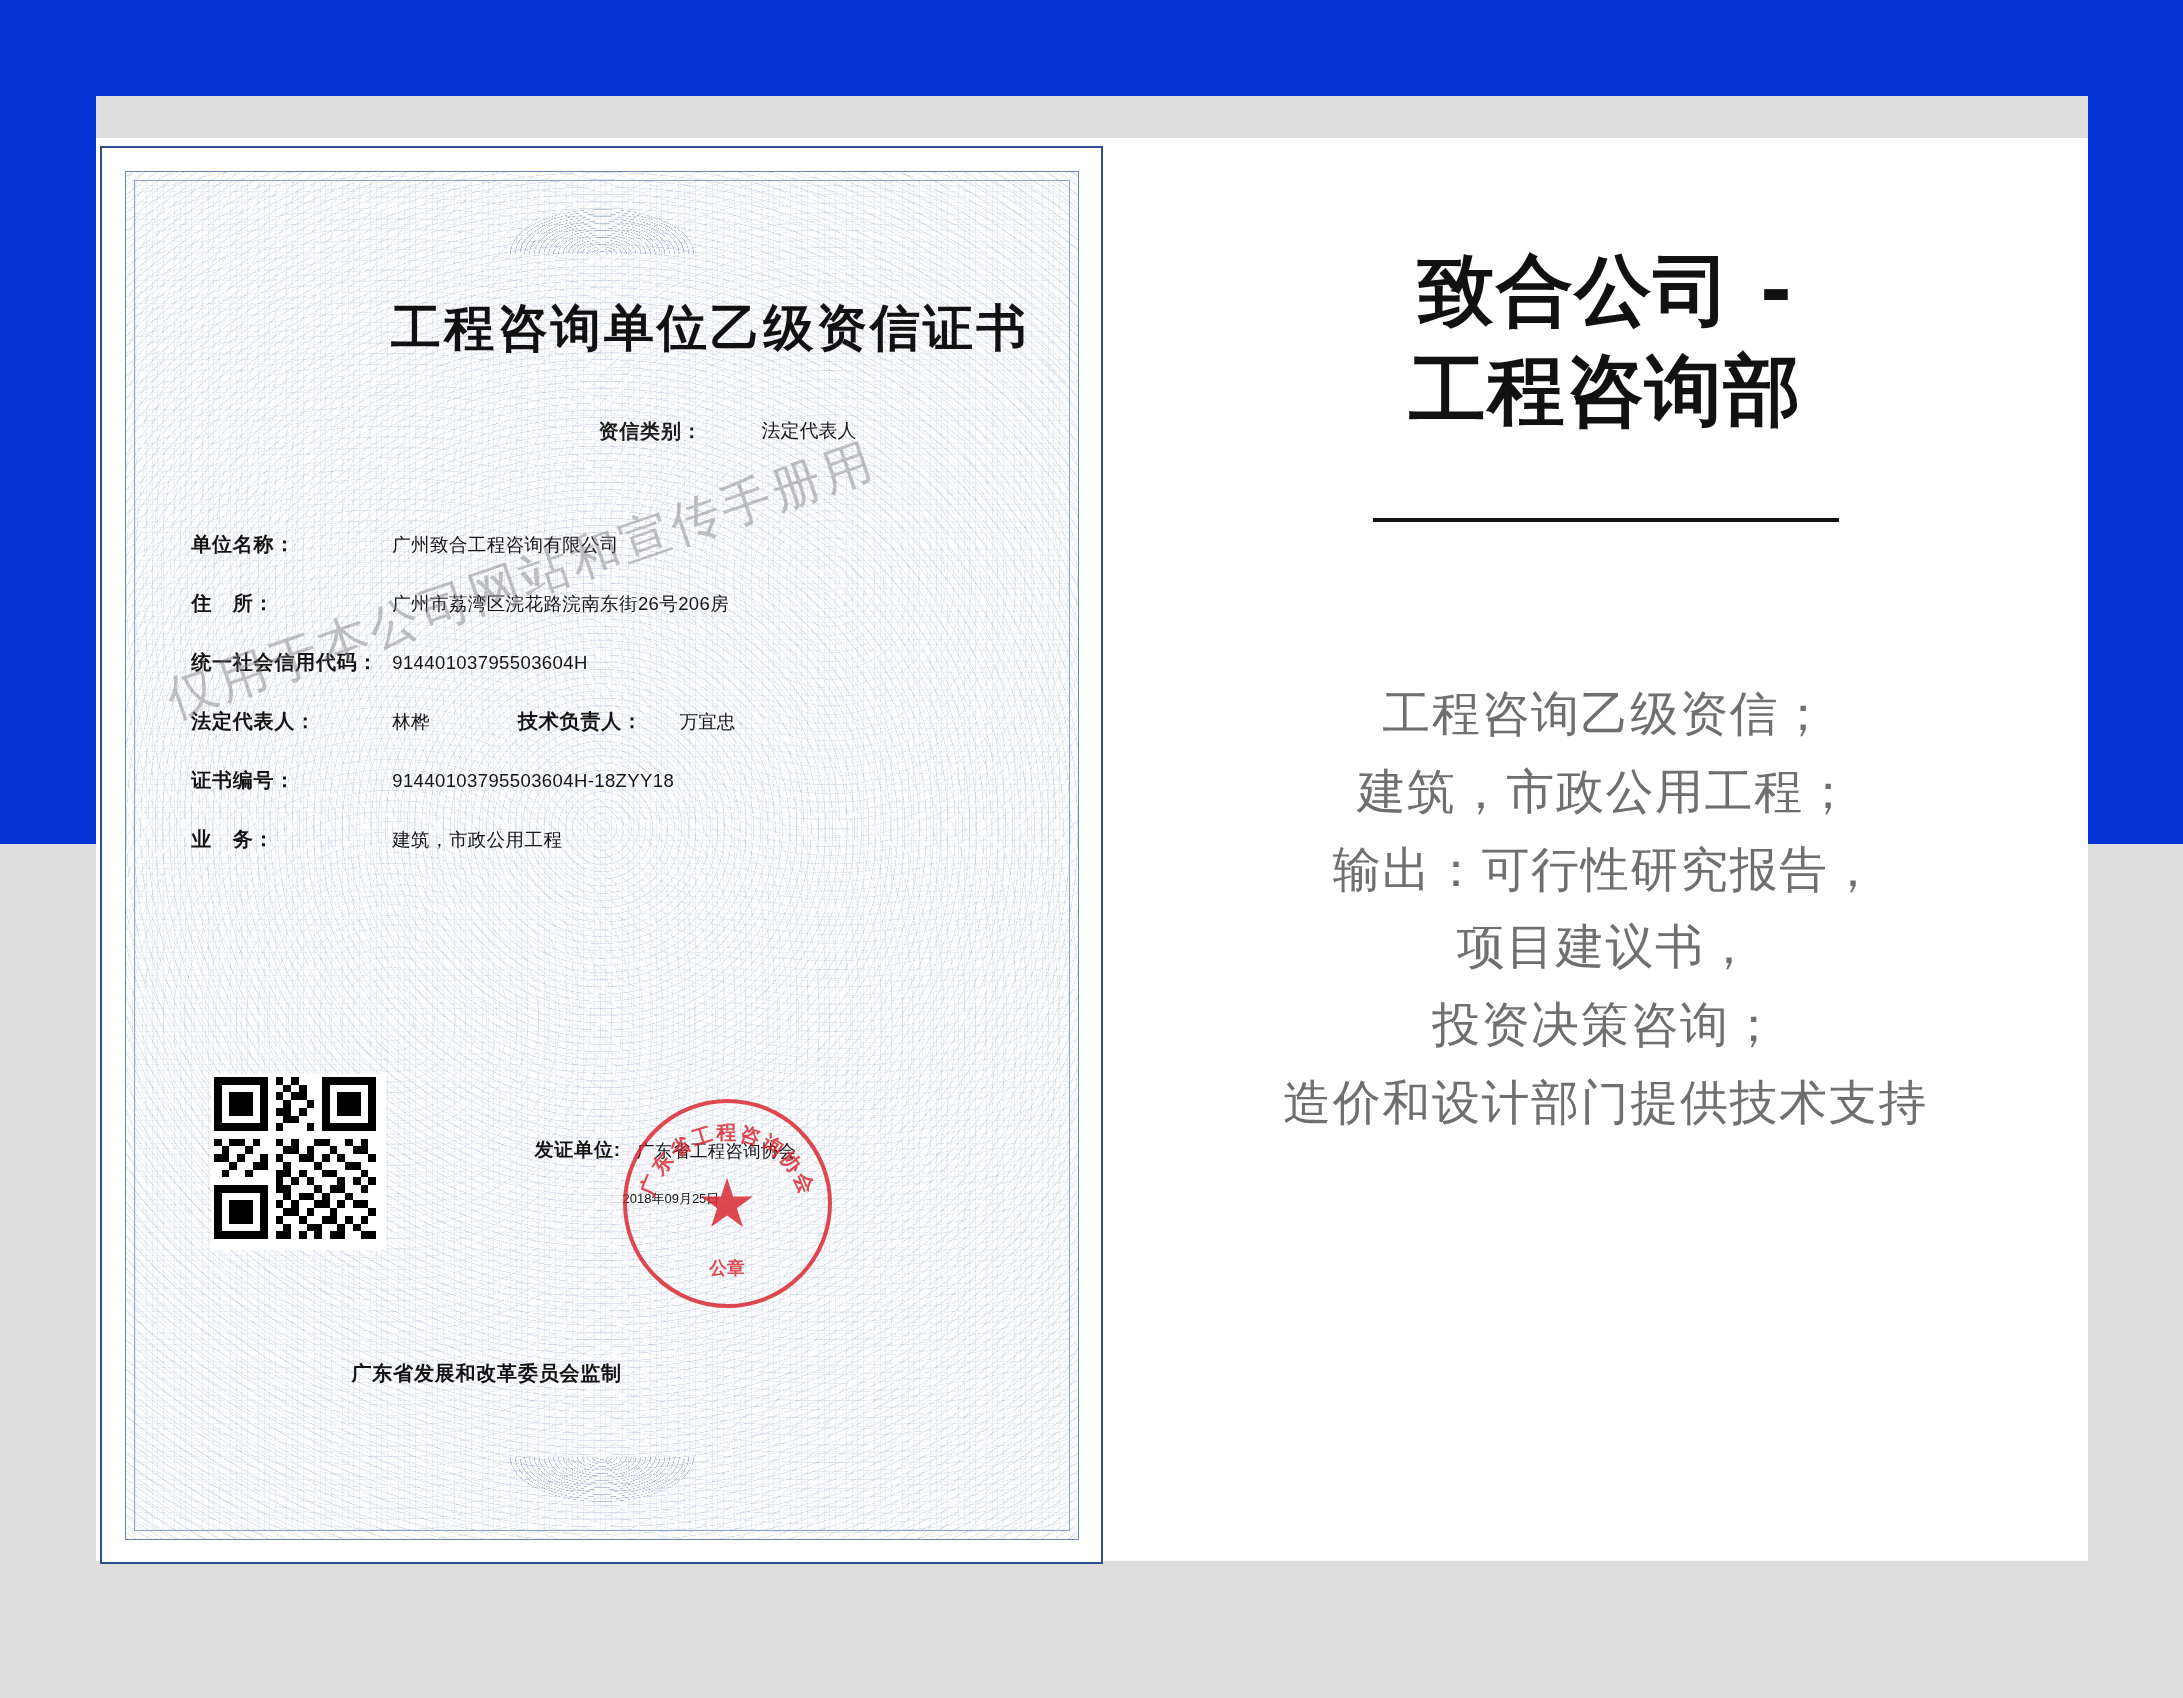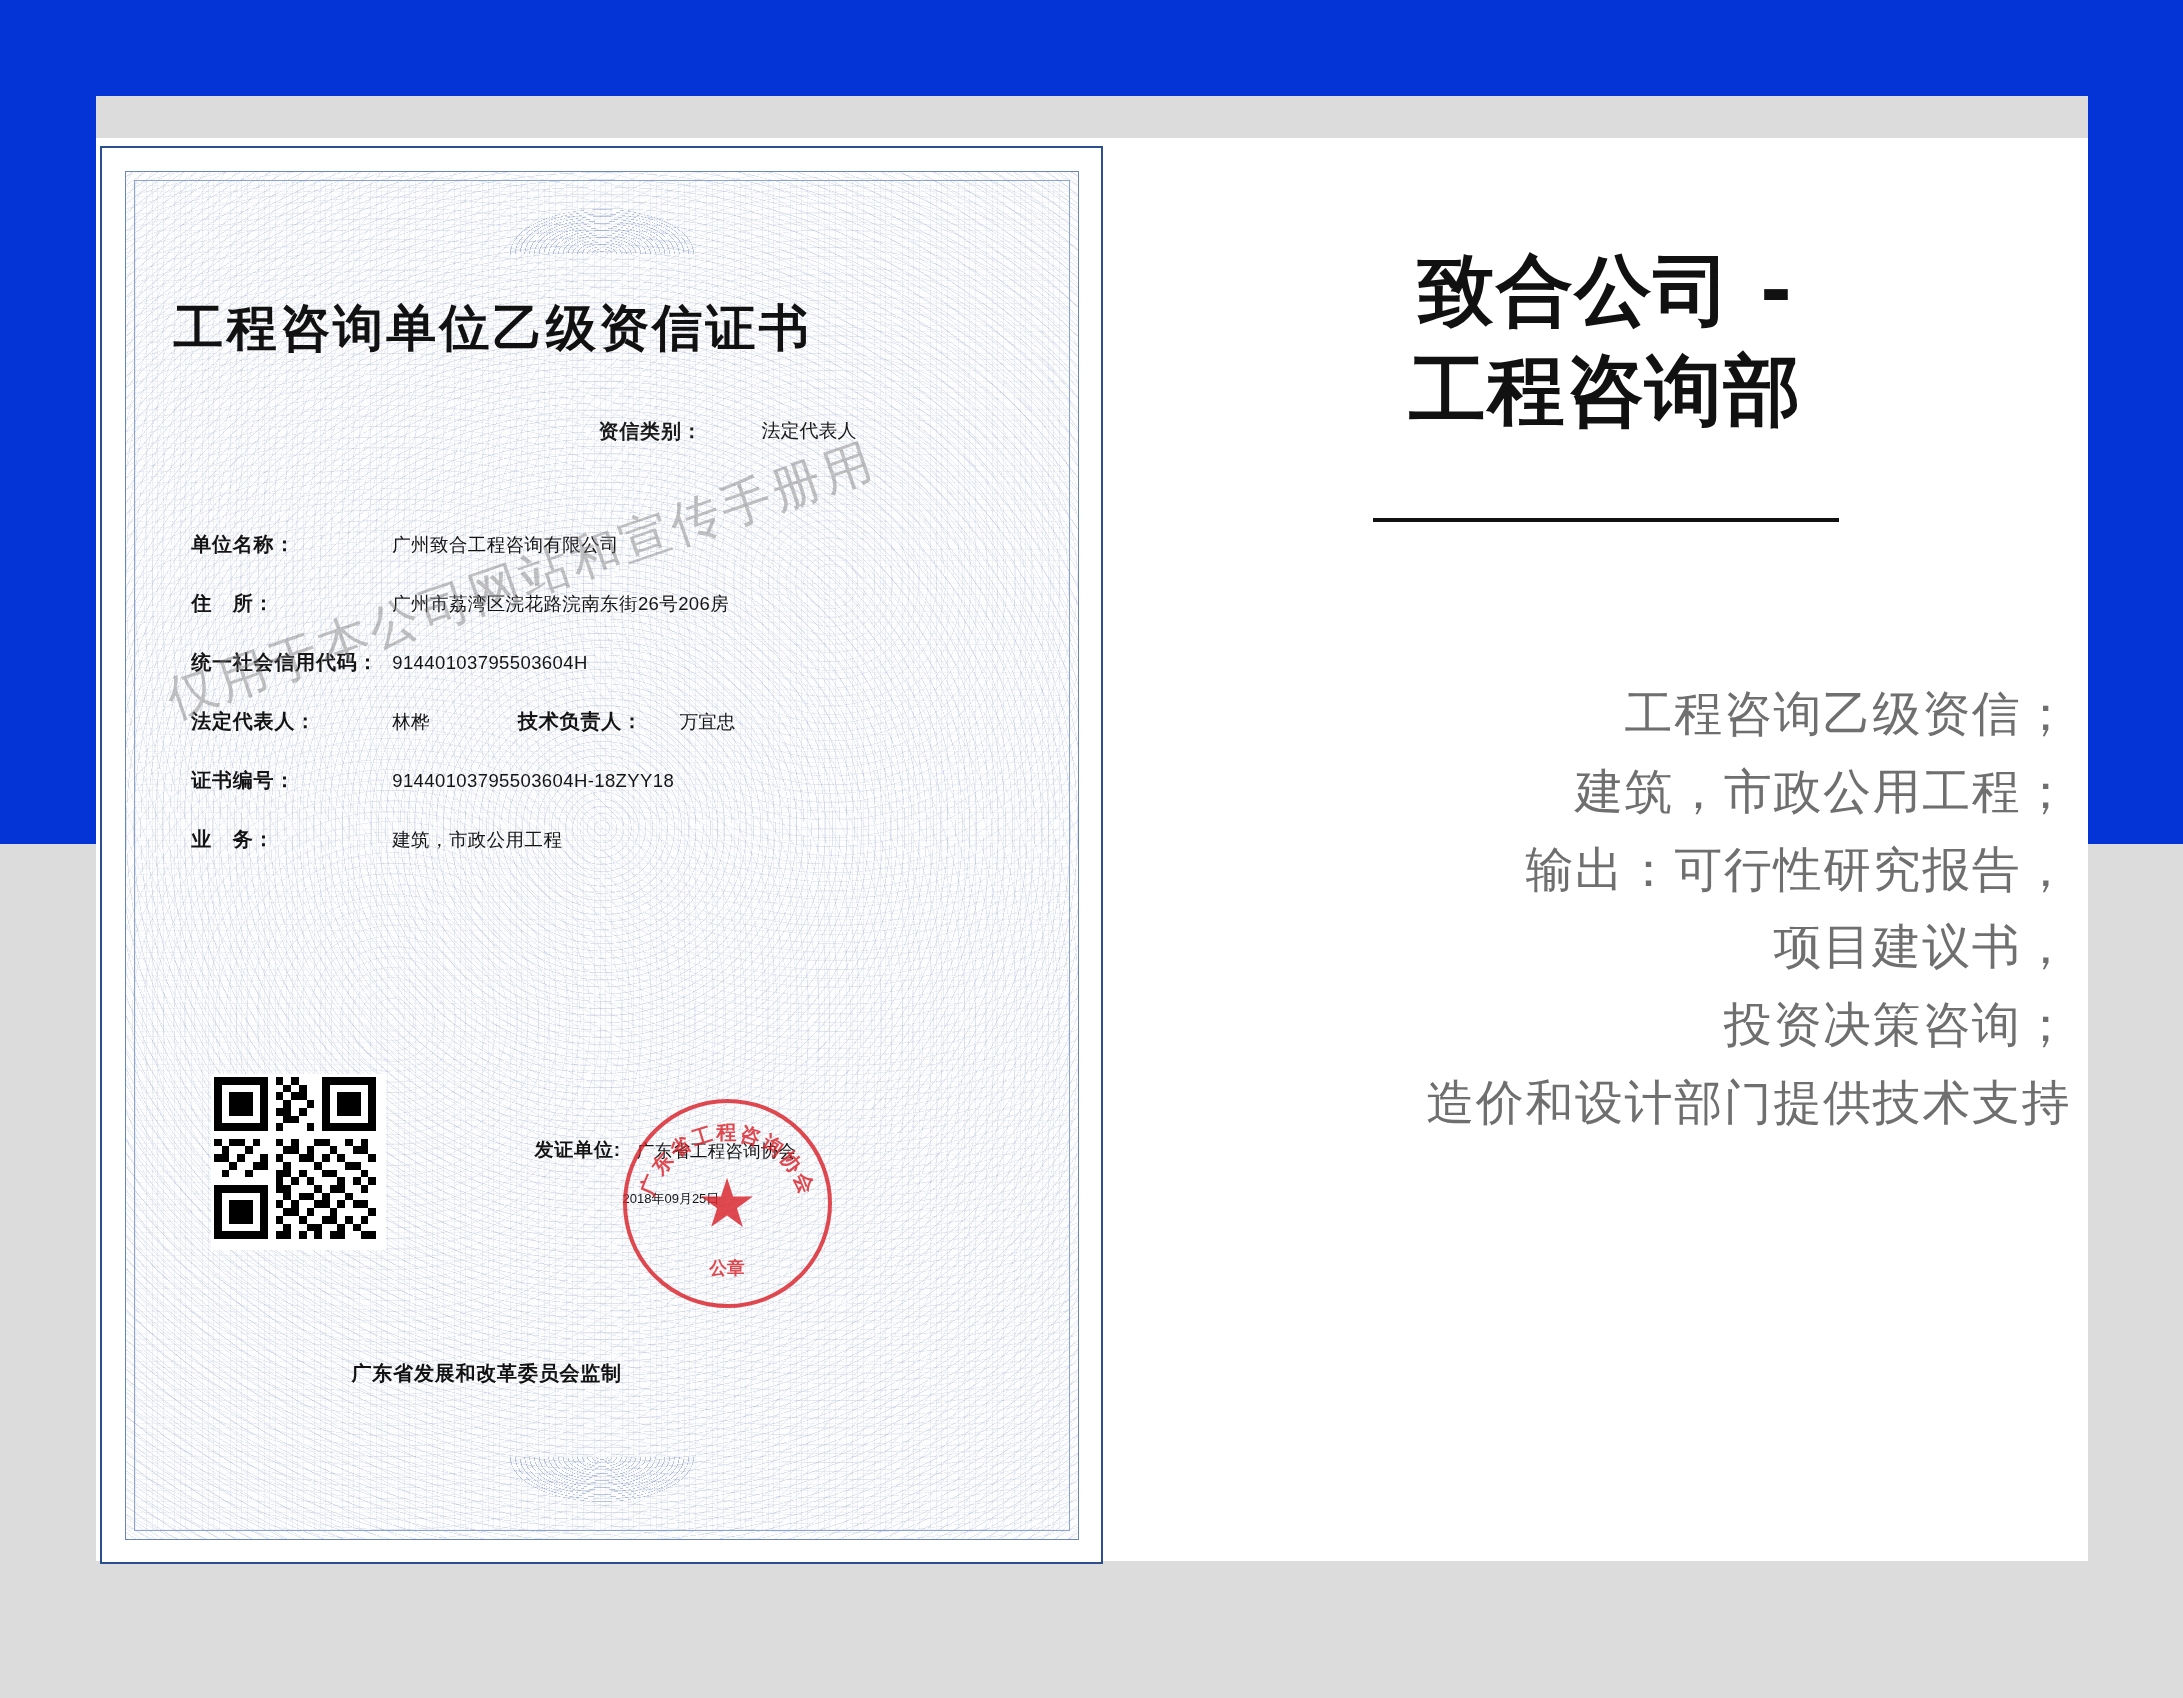--- a/index.html
+++ b/index.html
@@ -93,21 +93,21 @@
   .orn.bottom { bottom: 37px; transform: translateX(-50%) scaleY(-1); }
 
   .cert-inner {
     position: absolute;
     left: 48px; top: 48px;
     right: 48px; bottom: 48px;
   }
 
   .cert-title {
     margin-top: 75px;
-    text-align: left;
+    text-align: right;
     font-family: "DejaVu Sans", sans-serif;
     font-weight: bold;
     font-size: 50px;
     letter-spacing: 3.2px;
     color: #111111;
   }
 
   .cert-cat {
     margin-top: 56px;
     display: flex;
@@ -263,21 +263,21 @@
     margin: 77px auto 0 auto;
   }
   .rp-body {
     margin-top: 153px;
     font-family: "DejaVu Sans", sans-serif;
     font-size: 48px;
     line-height: 1.62;
     color: #6f6f6f;
     letter-spacing: 1.6px;
   }
-  .rp-body div { white-space: nowrap; text-align: right; }
+  .rp-body div { white-space: nowrap; }
 </style>
 </head>
 <body>
 
 <div class="bg-blue"></div>
 <div class="bg-grey-bottom"></div>
 <div class="bg-white-block"></div>
 <div class="bg-grey-top-strip"></div>
 <div class="bg-grey-bot-strip"></div>
 

